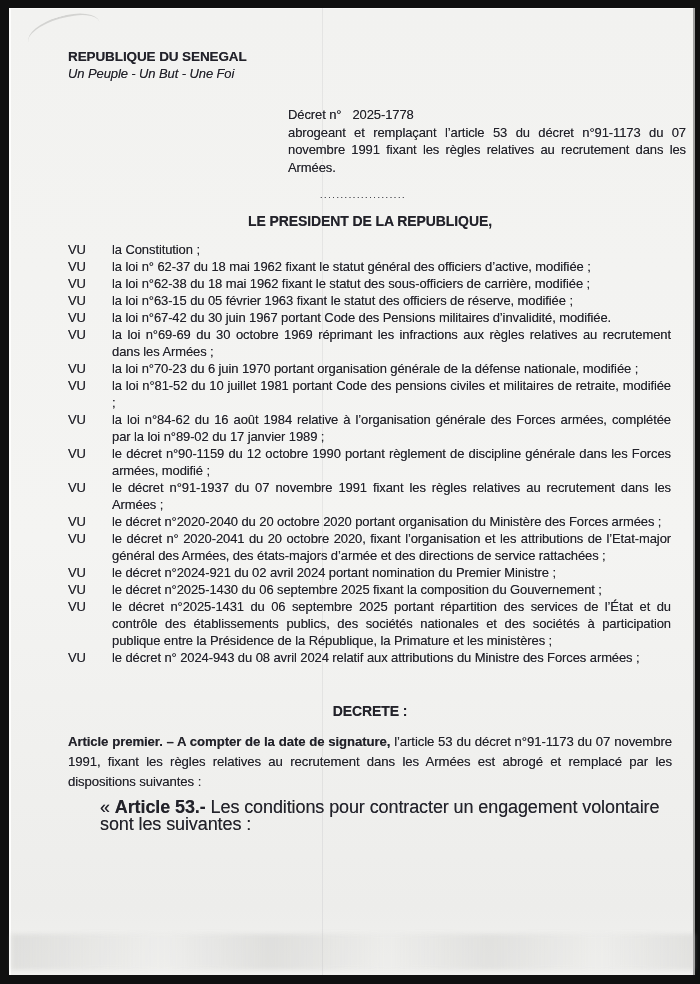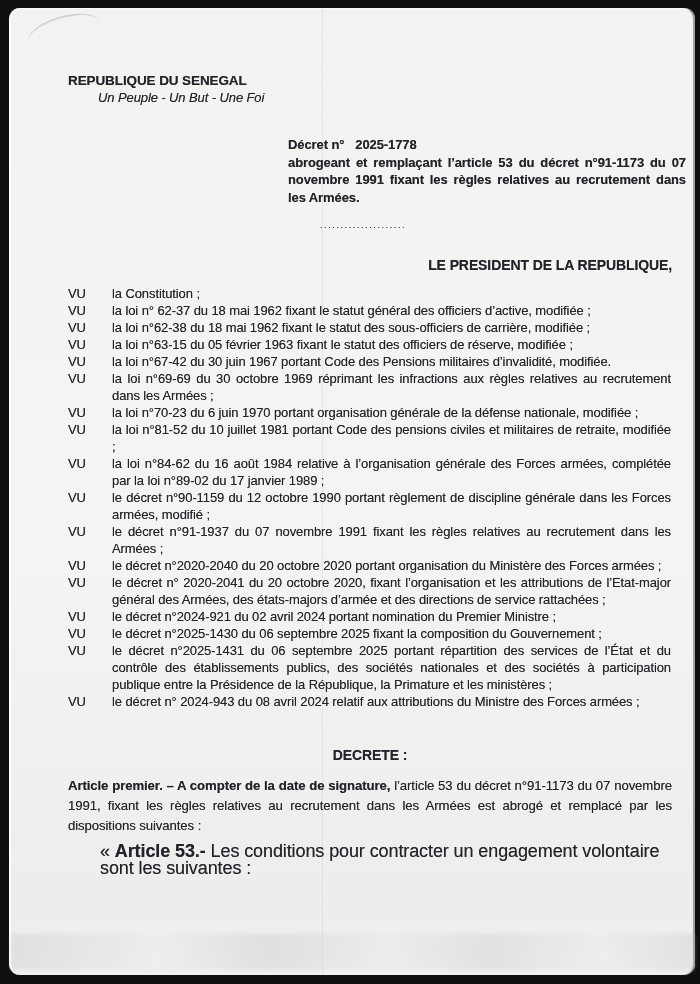--- a/index.html
+++ b/index.html
@@ -13,46 +13,45 @@
     position:relative;width:700px;height:984px;background:#101010;overflow:hidden;
   }
   .page{
     position:absolute;left:9px;top:8px;right:5px;bottom:9px;
     background:linear-gradient(180deg,#f2f2f0 0%,#f4f4f2 55%,#ededeb 93%,#f1f1ef 100%);
     border-left:2px solid #fdfdfc;
     box-shadow:inset -2px 0 0 rgba(60,60,60,.45), inset 0 1px 0 rgba(255,255,255,.6);
     color:#22222a;
     font-size:13px;line-height:17px;letter-spacing:-0.1px;
     box-sizing:border-box;
-    padding:64px 24px 0 57px;
-    border-radius:11px;
+    padding:40px 24px 0 57px;
   }
   .fold-line{position:absolute;left:311px;top:0;bottom:0;width:1px;background:rgba(110,110,118,.10);}
   .smudge{
     position:absolute;left:16px;top:8px;width:74px;height:30px;
     border-top:2px solid rgba(140,140,138,.38);
     border-radius:50%;transform:rotate(-16deg);opacity:.8;
   }
   .scan-blotch{
     position:absolute;left:0;right:0;bottom:5px;height:36px;
     background:linear-gradient(90deg,
       rgba(186,186,184,.30) 0%, rgba(224,224,222,.10) 22%,
       rgba(182,182,180,.28) 38%, rgba(220,220,218,.12) 55%,
       rgba(185,185,183,.26) 70%, rgba(222,222,220,.12) 86%,
       rgba(188,188,186,.28) 100%);
     filter:blur(2px);
   }
   .txt{ text-shadow:0 0 .4px rgba(34,34,42,.55); }
   .hdr-country{font-weight:700;font-size:13.5px;}
-  .hdr-motto{font-style:italic;font-size:13px;margin-left:30px;}
-  .decree-block{margin-left:220px;margin-top:30px;width:398px;font-weight:700;text-align:justify;line-height:17.5px;}
+  .hdr-motto{font-style:italic;font-size:13px;}
+  .decree-block{margin-left:220px;margin-top:24px;width:398px;font-weight:400;text-align:justify;line-height:17.5px;}
   .decree-num{display:inline-block;margin-left:11px;}
   .dots-sep{margin-left:252px;margin-top:14px;font-size:9px;letter-spacing:1.6px;color:#3a3a40;line-height:10px;}
   .center-head{width:604px;text-align:center;font-weight:700;font-size:14px;line-height:18px;}
-  .president-head{margin-top:26px;text-align:right;}
+  .president-head{margin-top:12px;}
   .visas{margin-top:11px;}
   .visa-row{display:flex;align-items:flex-start;}
   .visa-label{flex:0 0 44px;width:44px;}
   .visa-text{width:562px;text-align:justify;}
   .one-line{white-space:nowrap;text-align:left;}
   .decrete-head{margin-top:36px;}
   .article-premier{margin-top:12px;width:604px;text-align:justify;line-height:20px;font-size:13.2px;}
   .bold{font-weight:700;}
   .article53{margin-top:7px;margin-left:32px;width:572px;font-size:18px;}
 </style>

